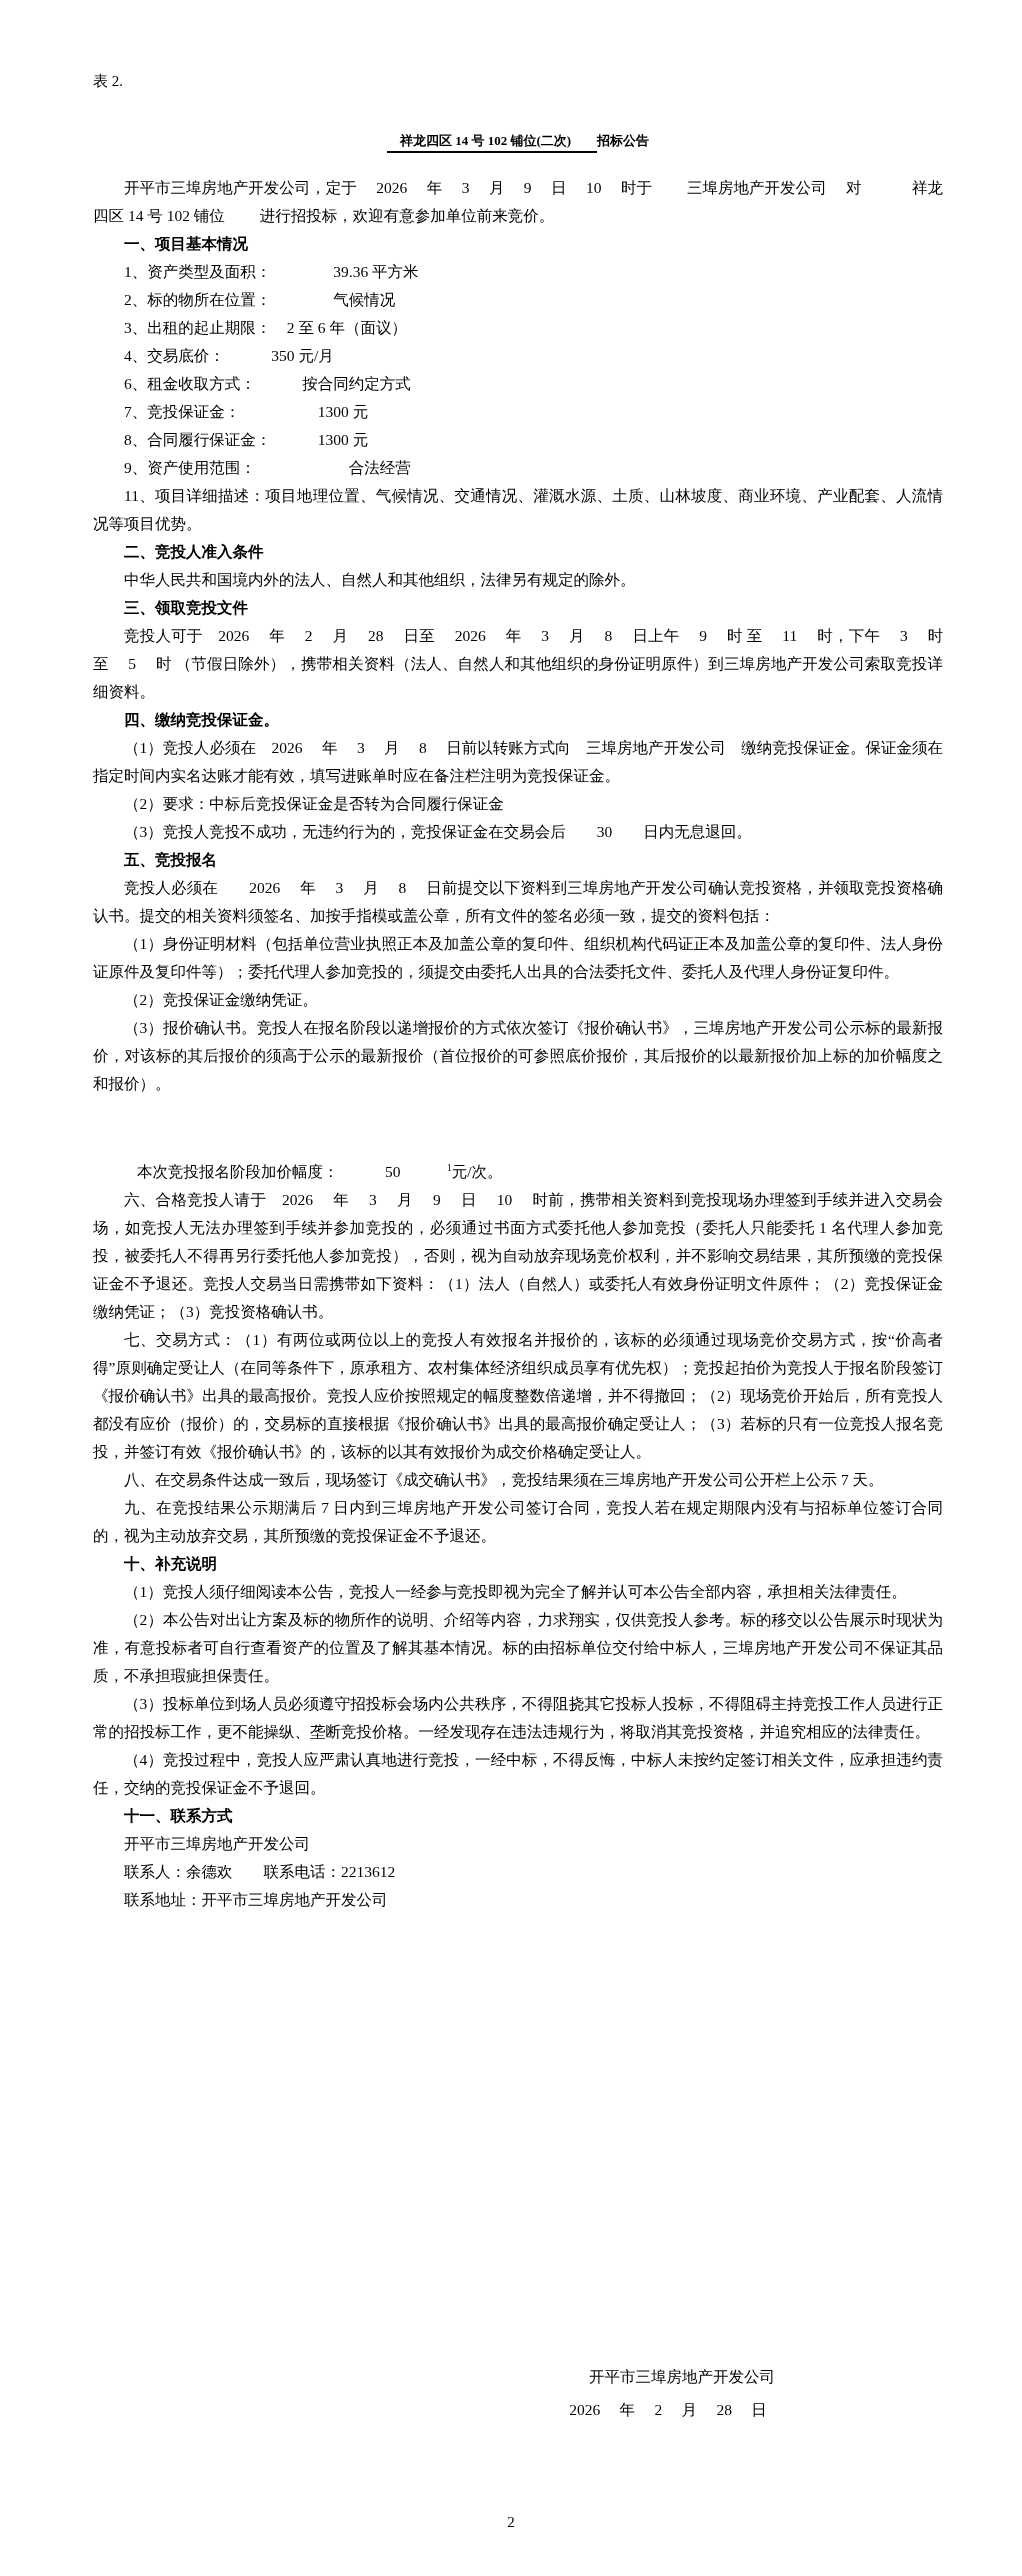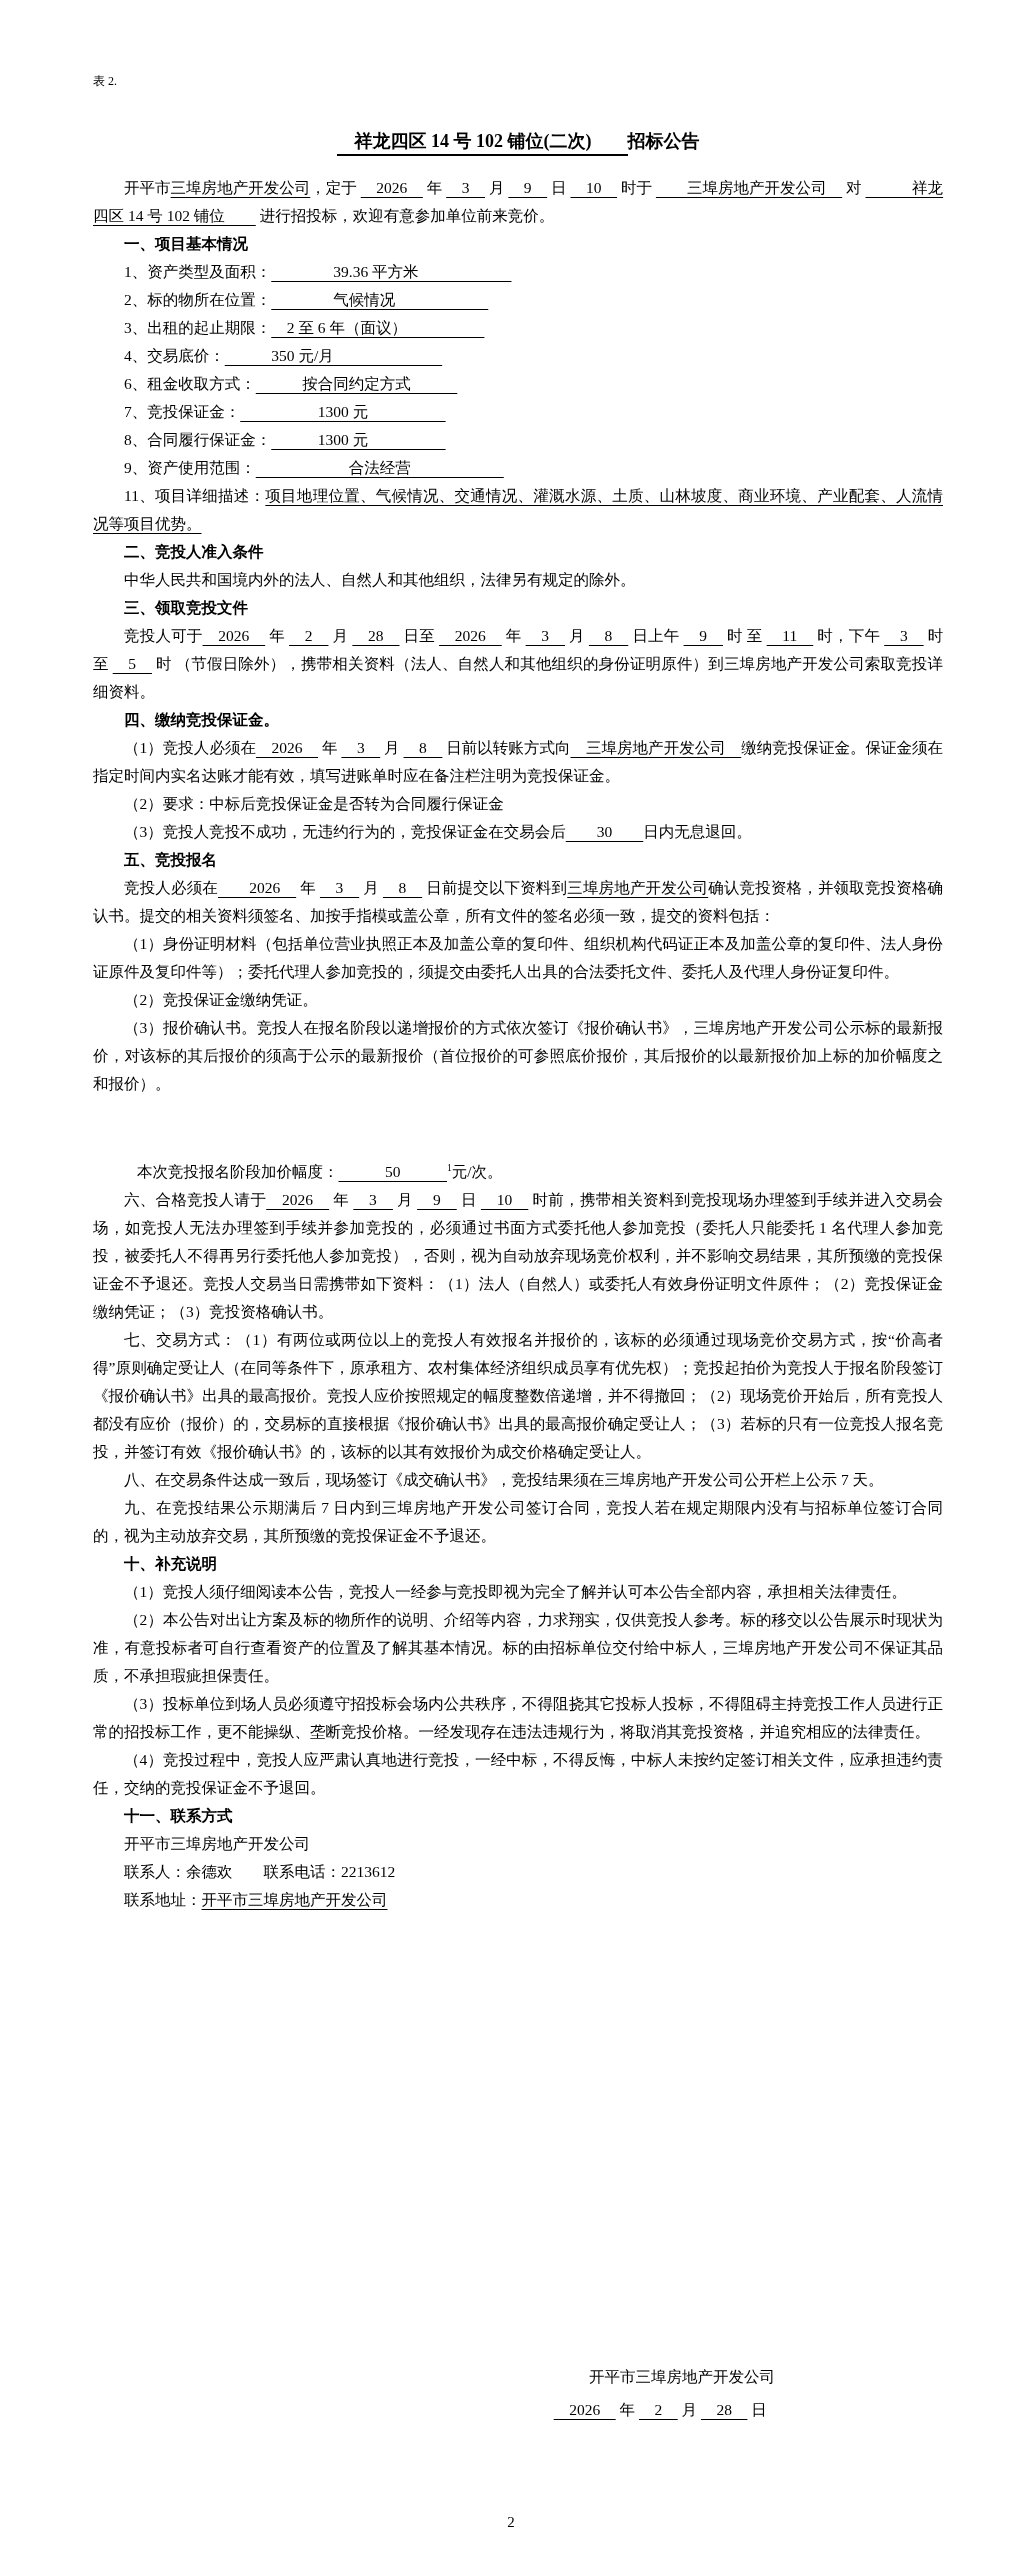--- a/index.html
+++ b/index.html
@@ -15,36 +15,35 @@
     line-height: 28px;
     box-sizing: border-box;
     padding: 67px 79px 0 93px;
     overflow: hidden;
   }
   p { margin: 0; }
   .p { text-align: justify; text-indent: 2em; }
   .flush { text-indent: 0; margin-left: 44px; }
   .h { font-weight: bold; }
   .bold { font-weight: normal; }
-  .label-line { text-indent: 0; font-size: 12px; }
+  .label-line { text-indent: 0; font-size: 15px; }
   .title-wrap {
     margin: 29px 0 15.5px 0;
     text-align: center;
-    font-size: 18px;
+    font-size: 13px;
     font-weight: bold;
     line-height: 34px;
     text-indent: 0;
   }
   .title-u {
     border-bottom: 2.6px solid #000;
     padding-bottom: 2.6px;
     white-space: pre-wrap;
   }
   .blank {
-    text-decoration: underline;
     text-decoration-thickness: 1.3px;
     text-underline-offset: 0.28em;
     white-space: pre-wrap;
   }
   sup.fn {
     font-size: 0.62em;
     line-height: 0;
   }
   .gap { height: 60px; }
   .footer-block {

